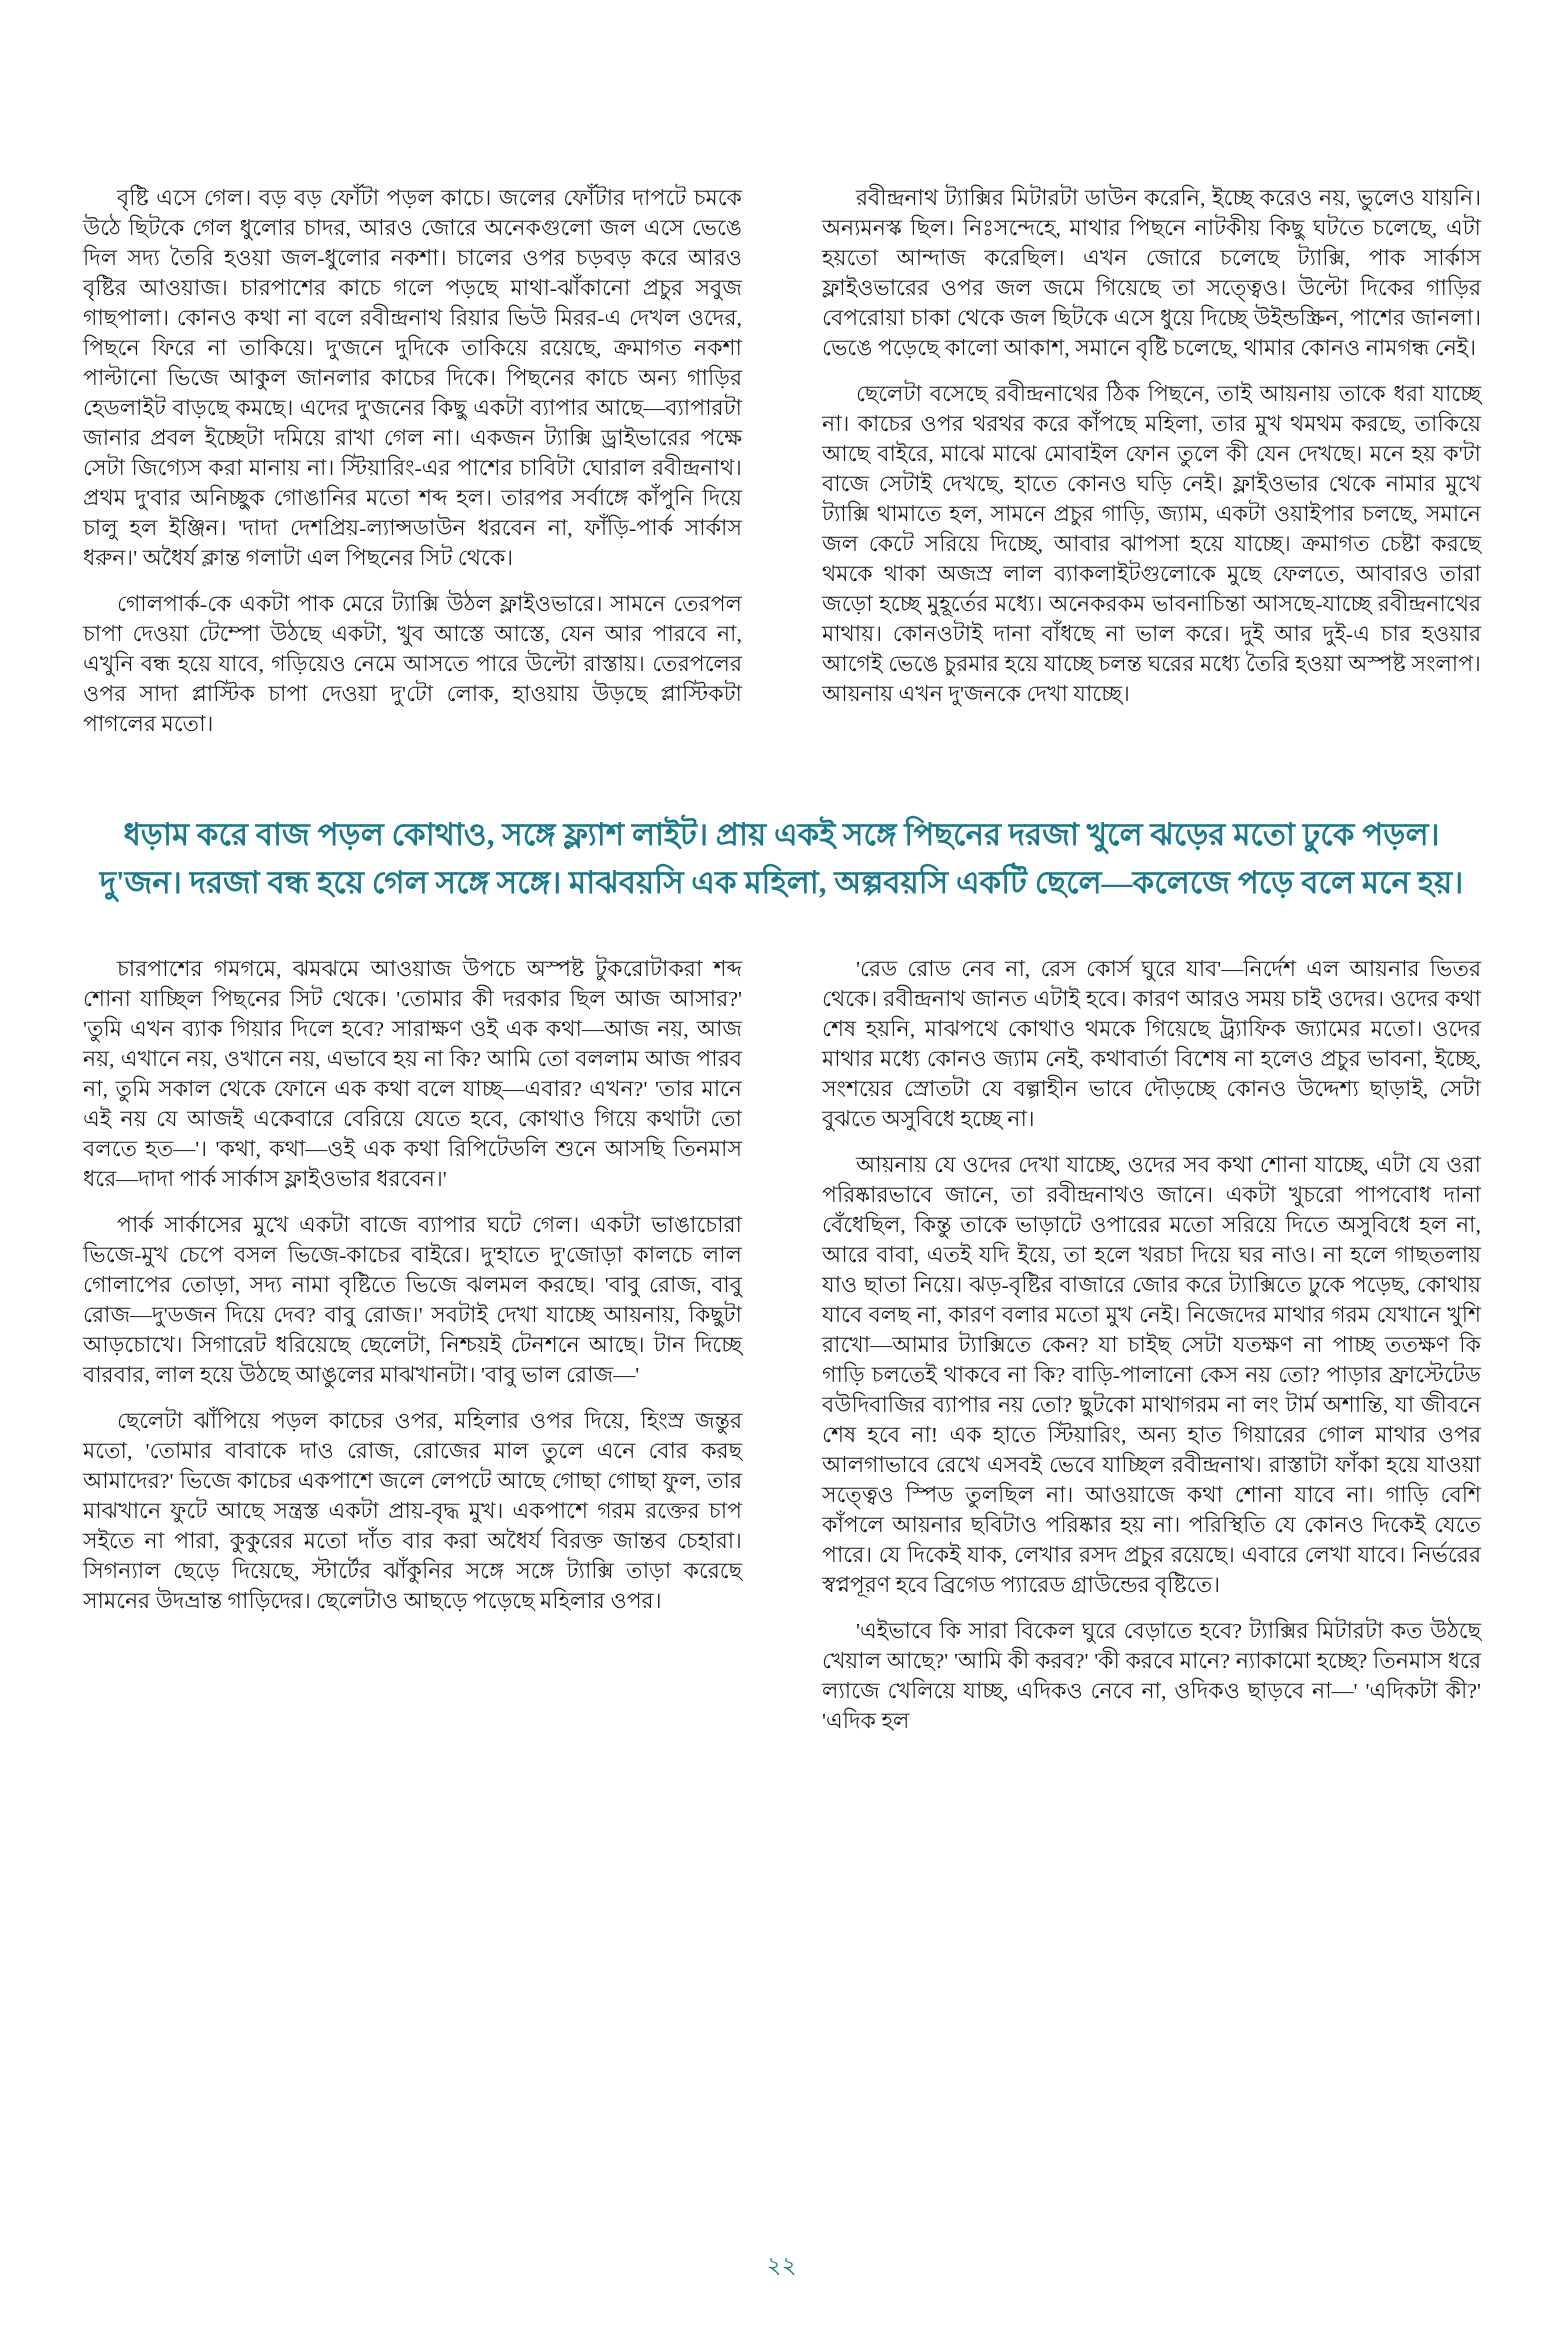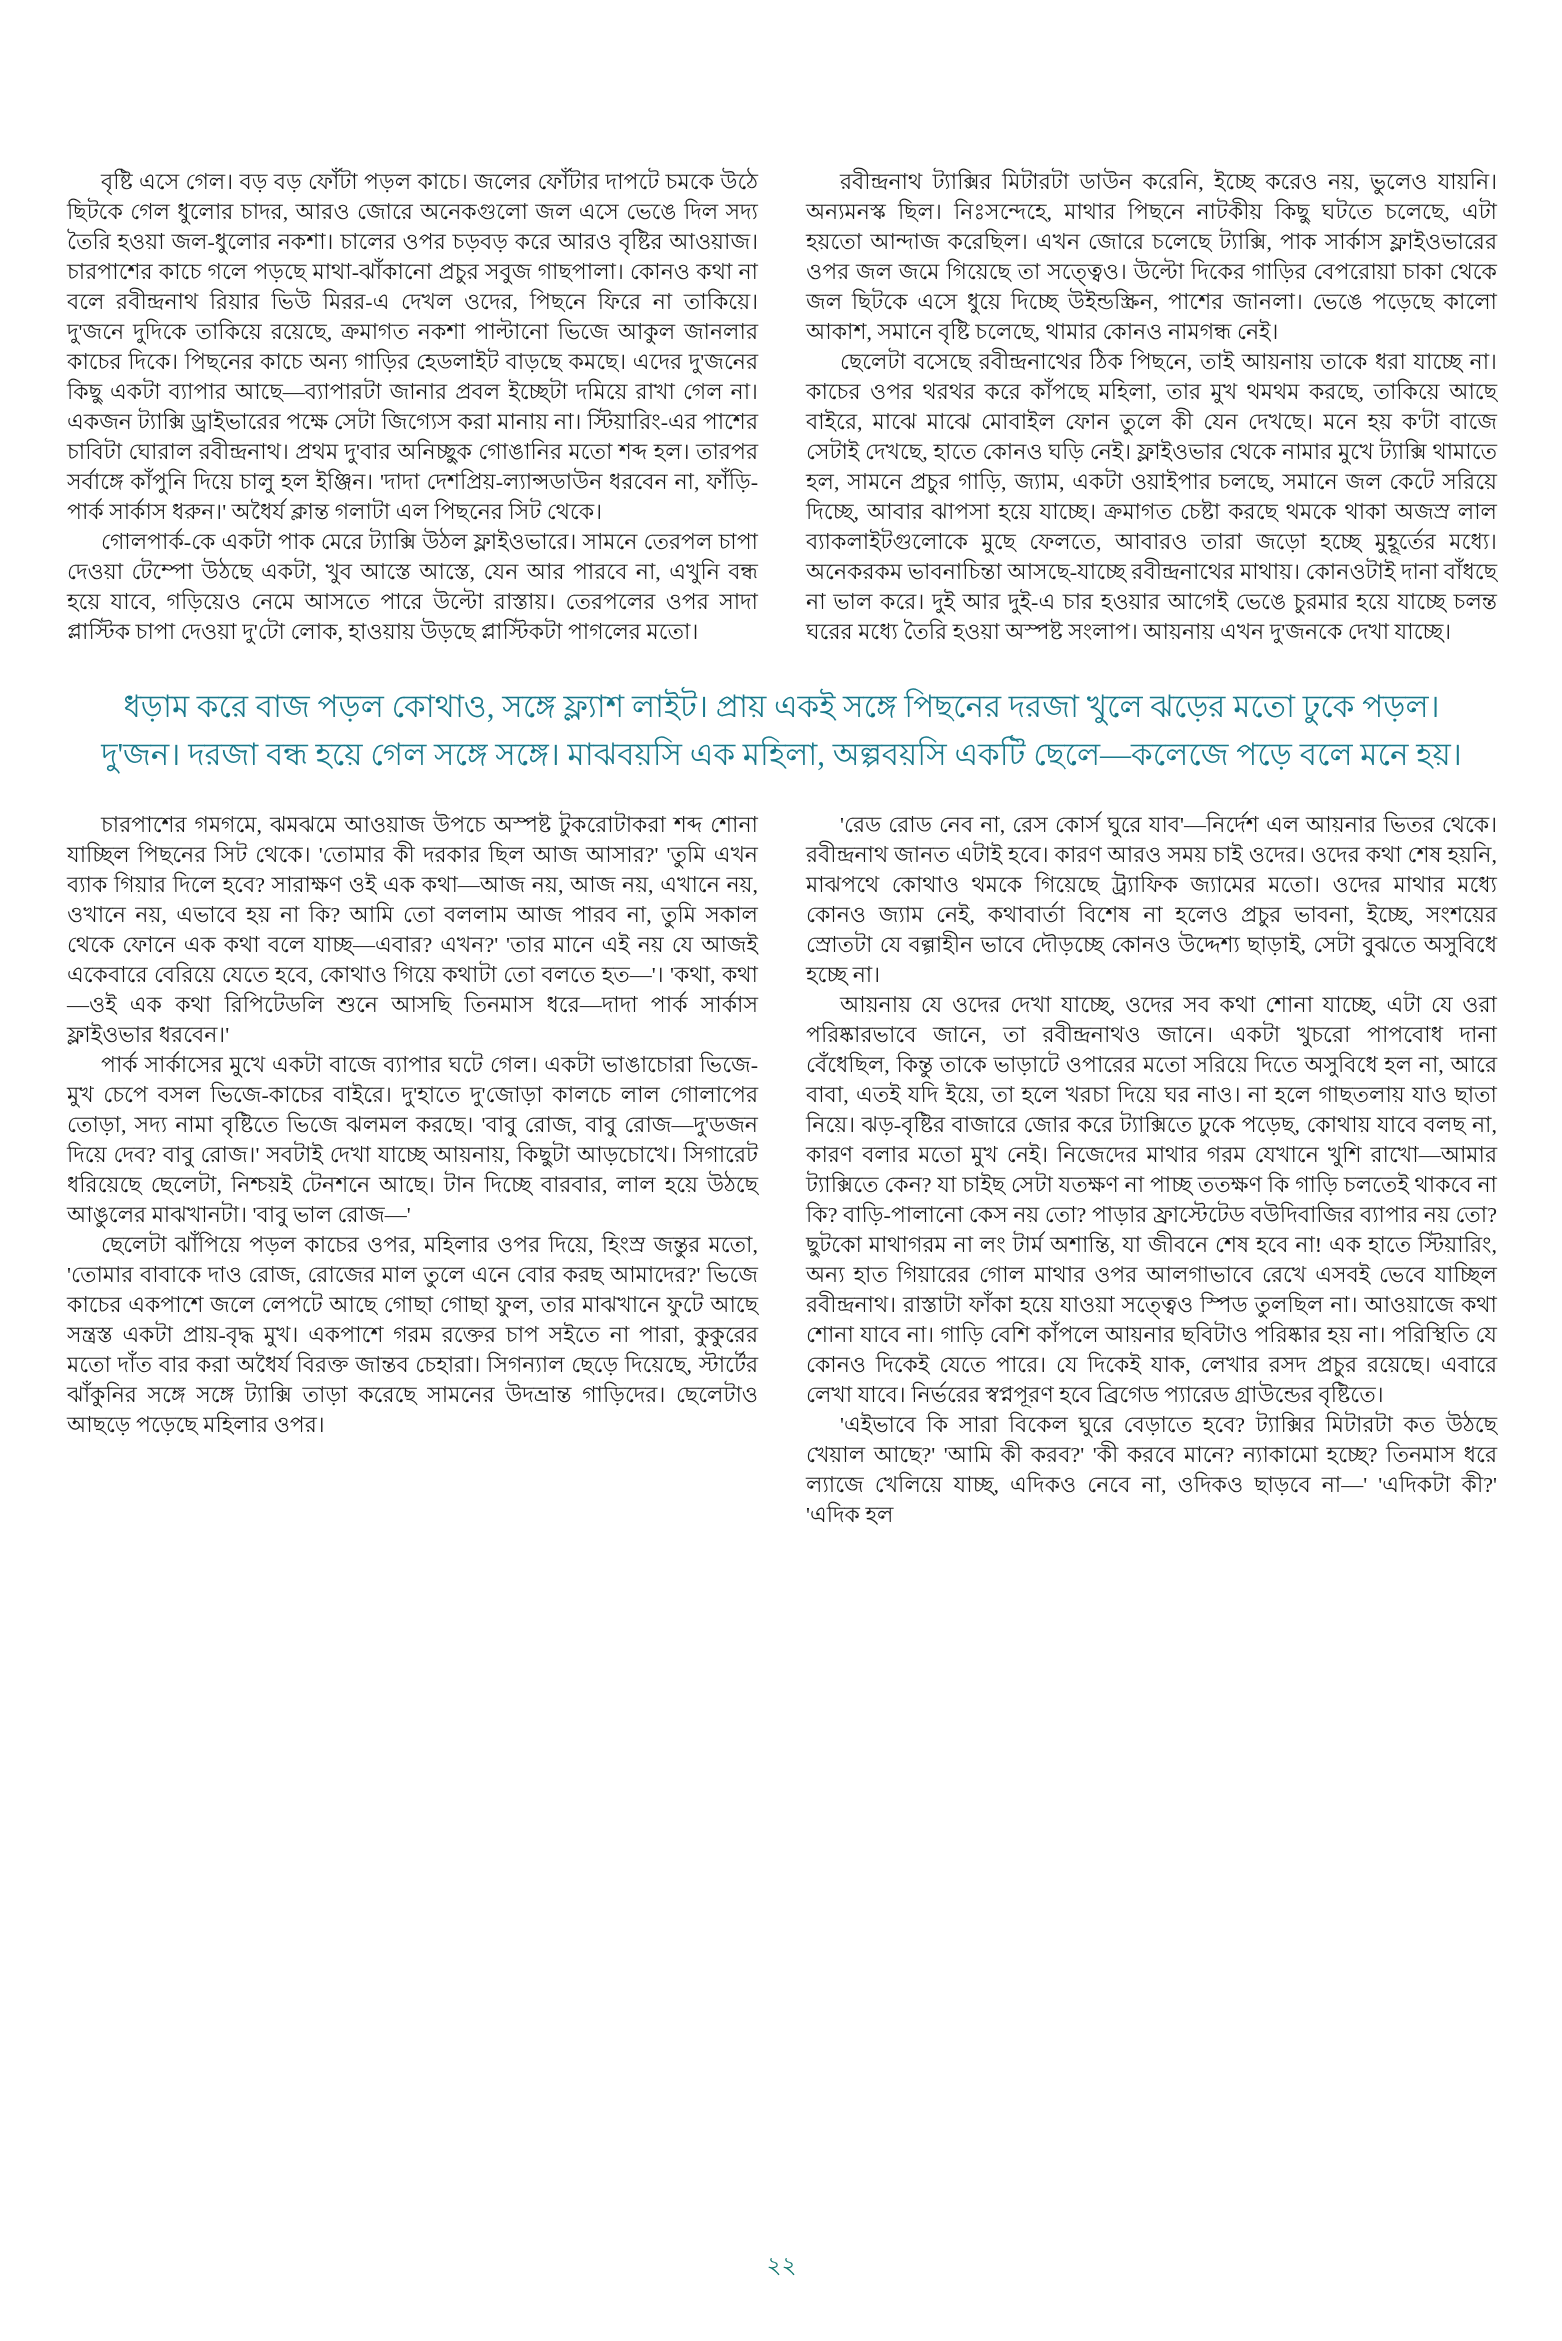--- a/index.html
+++ b/index.html
@@ -30,33 +30,33 @@
   }
   .col {
     width: 691px;
     flex: 0 0 691px;
   }
   .para {
     font-size: 22px;
     line-height: 30px;
     text-align: justify;
     text-indent: 34px;
-    margin: 0;
+    margin: 16px;
     word-break: normal;
   }
   .para.no-indent {
     text-indent: 0;
   }
   .pull-quote {
-    margin: 36px auto 31px auto;
+    margin: 56px auto 31px auto;
     width: 1393px;
     text-align: center;
     font-size: 31px;
     line-height: 48px;
-    font-weight: 400;
+    font-weight: 700;
   }
   .page-number {
     position: absolute;
     left: 0;
     right: 0;
     bottom: 56px;
     text-align: center;
     font-size: 23px;
     color: #0f766e;
   }

